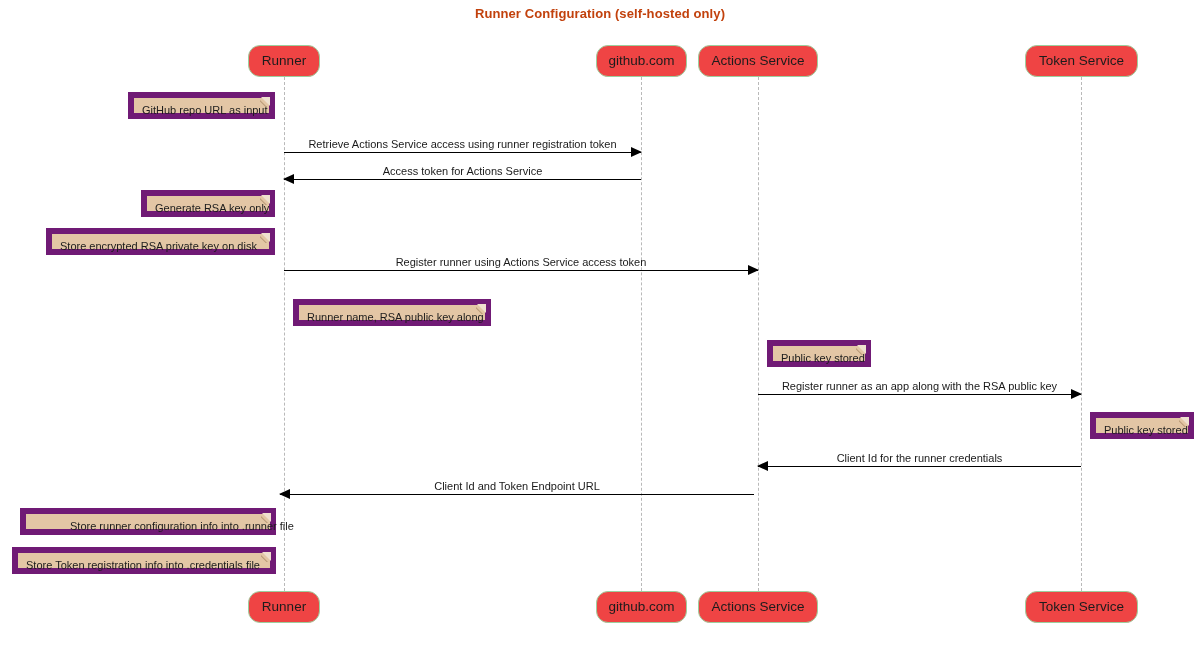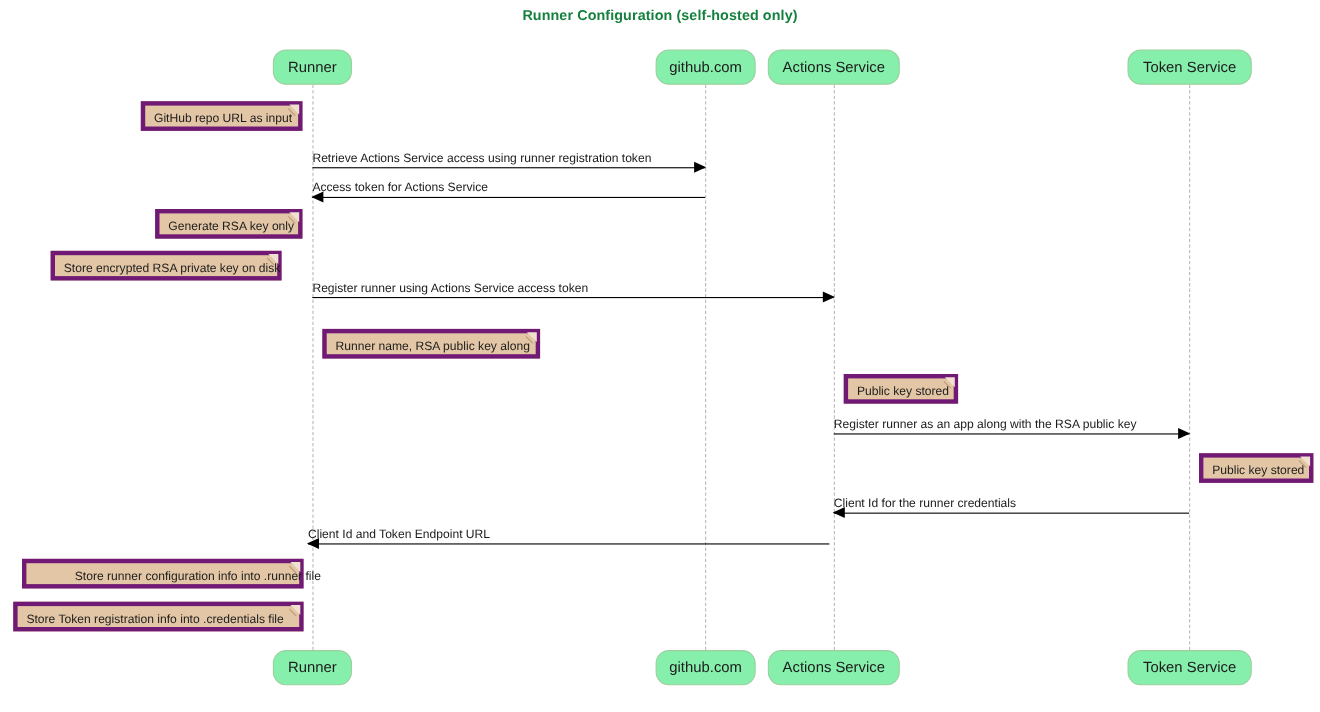--- a/index.html
+++ b/index.html
@@ -19,46 +19,46 @@
     overflow: hidden;
   }
   #diagram-title {
     position: absolute;
     top: 6px;
     left: 0;
     width: 1200px;
     text-align: center;
     font-size: 13px;
     font-weight: bold;
-    color: #15803d;
+    color: #c2410c;
     letter-spacing: 0.1px;
   }
   .lifeline {
     position: absolute;
     width: 0;
     border-left: 1px dashed #b9b9b9;
   }
   .participant {
     position: absolute;
     box-sizing: border-box;
-    background: #86efac;
+    background: #ef4444;
     border: 1px solid #9ccf9e;
     border-radius: 12px;
     height: 32px;
     line-height: 30px;
     text-align: center;
     font-size: 13.5px;
     color: #1c1c1c;
     white-space: nowrap;
   }
   .note {
     position: absolute;
     box-sizing: border-box;
     background: #e3c6a5;
-    border: 4px solid #701a75;
+    border: 6px solid #701a75;
     height: 27px;
     line-height: 25px;
     font-size: 11px;
     color: #1c1c1c;
     padding: 0 8px;
     white-space: nowrap;
   }
   .note .fold {
     position: absolute;
     top: -1px;
@@ -107,21 +107,21 @@
   .arrow-l {
     left: -1px;
     border-top: 5.5px solid transparent;
     border-bottom: 5.5px solid transparent;
     border-right: 11px solid #000000;
   }
   .msg-label {
     position: absolute;
     bottom: 3px;
     width: 100%;
-    text-align: left;
+    text-align: center;
     font-size: 11px;
     color: #1a1a1a;
     white-space: nowrap;
   }
 </style>
 </head>
 <body>
 
 <div id="canvas">
   <div id="diagram-title">Runner Configuration (self-hosted only)</div>
@@ -153,21 +153,21 @@
         <div class="msg-label">Client Id for the runner credentials</div>
       </div>
       <div class="msg" style="left: 280px; top: 494px; width: 474px;">
         <div class="arrow-l"></div>
         <div class="msg-label">Client Id and Token Endpoint URL</div>
       </div>
     </div>
   <div id="notes">
       <div class="note" style="left: 128px; top: 92px; width: 147px;"><span class="fold"></span><span class="fold-edge"></span><span>GitHub repo URL as input</span></div>
       <div class="note" style="left: 141px; top: 190px; width: 134px;"><span class="fold"></span><span class="fold-edge"></span><span>Generate RSA key only</span></div>
-      <div class="note" style="left: 46px; top: 228px; width: 210px;"><span class="fold"></span><span class="fold-edge"></span><span>Store encrypted RSA private key on disk</span></div>
+      <div class="note" style="left: 46px; top: 228px; width: 229px;"><span class="fold"></span><span class="fold-edge"></span><span>Store encrypted RSA private key on disk</span></div>
       <div class="note" style="left: 293px; top: 299px; width: 198px;"><span class="fold"></span><span class="fold-edge"></span><span>Runner name, RSA public key along</span></div>
       <div class="note" style="left: 767px; top: 340px; width: 104px;"><span class="fold"></span><span class="fold-edge"></span><span>Public key stored</span></div>
       <div class="note" style="left: 1090px; top: 412px; width: 104px;"><span class="fold"></span><span class="fold-edge"></span><span>Public key stored</span></div>
       <div class="note" style="left: 20px; top: 508px; width: 256px; padding-left: 44px;"><span class="fold"></span><span class="fold-edge"></span><span>Store runner configuration info into .runner file</span></div>
       <div class="note" style="left: 12px; top: 547px; width: 264px;"><span class="fold"></span><span class="fold-edge"></span><span>Store Token registration info into .credentials file</span></div>
     </div>
   <div id="participants-top">
       <div class="participant" style="left: 248px; top: 45px; width: 72px;"><span>Runner</span></div>
       <div class="participant" style="left: 596px; top: 45px; width: 91px;"><span>github.com</span></div>
       <div class="participant" style="left: 698px; top: 45px; width: 120px;"><span>Actions Service</span></div>

